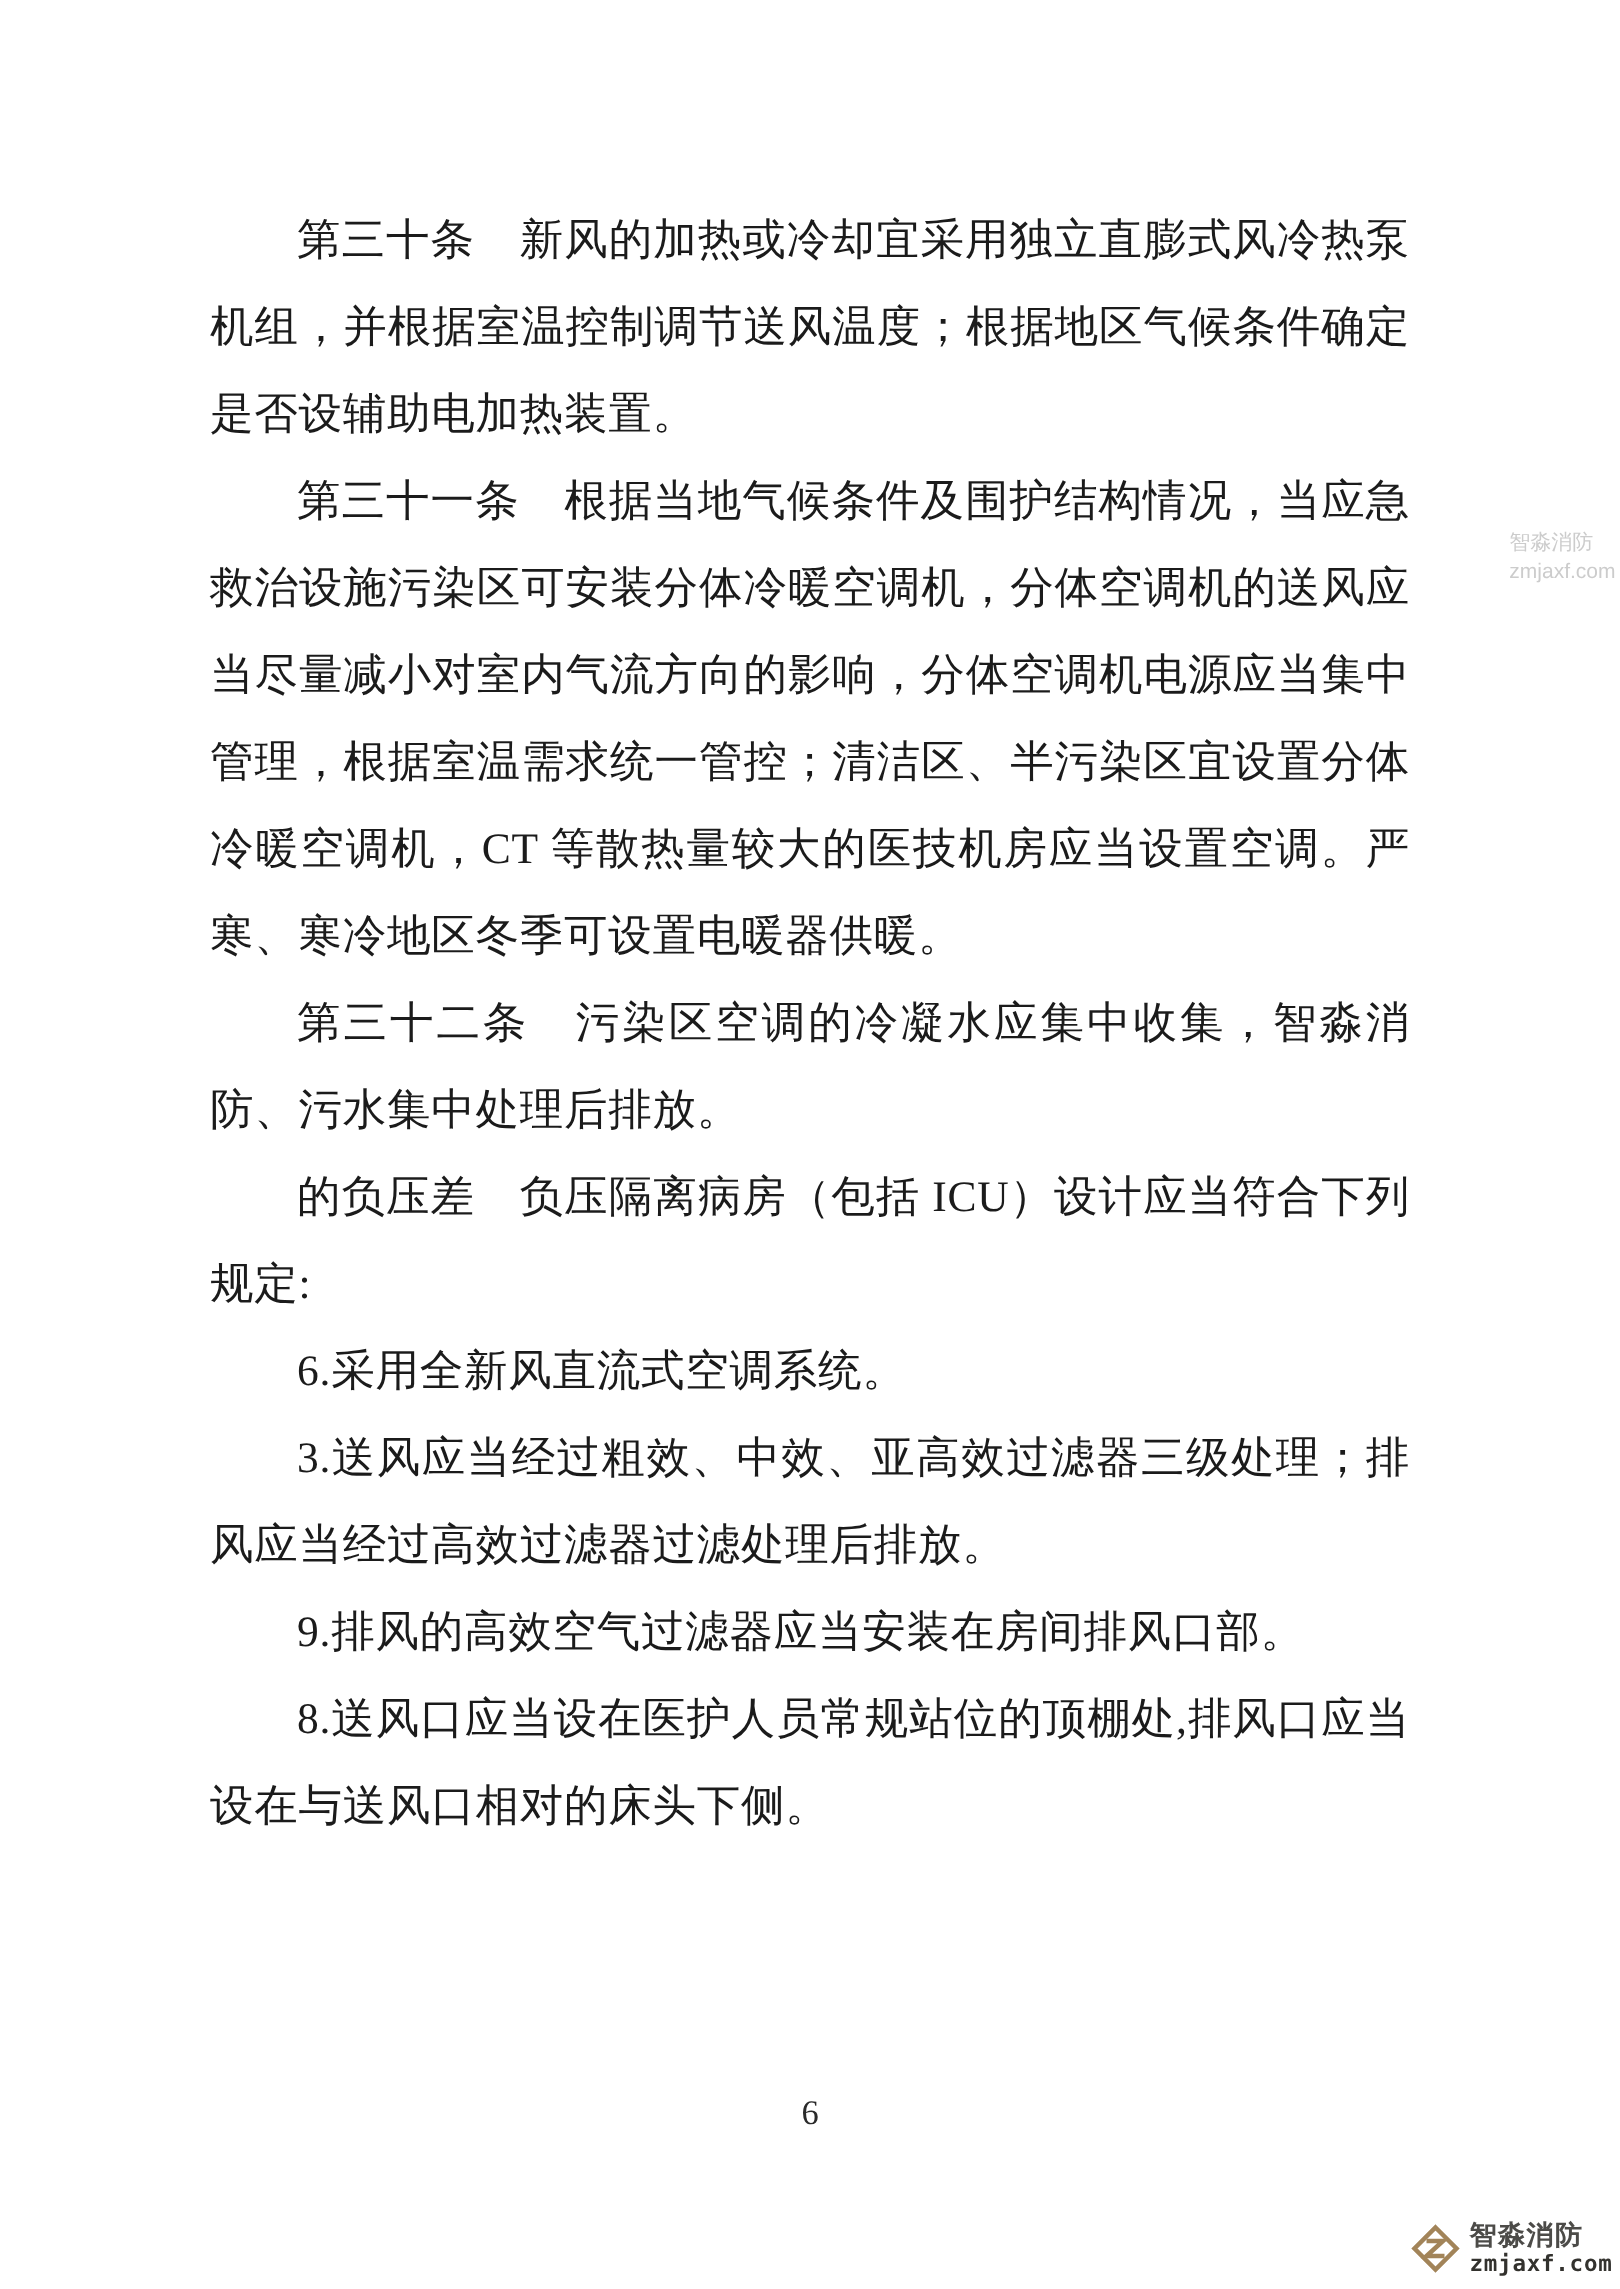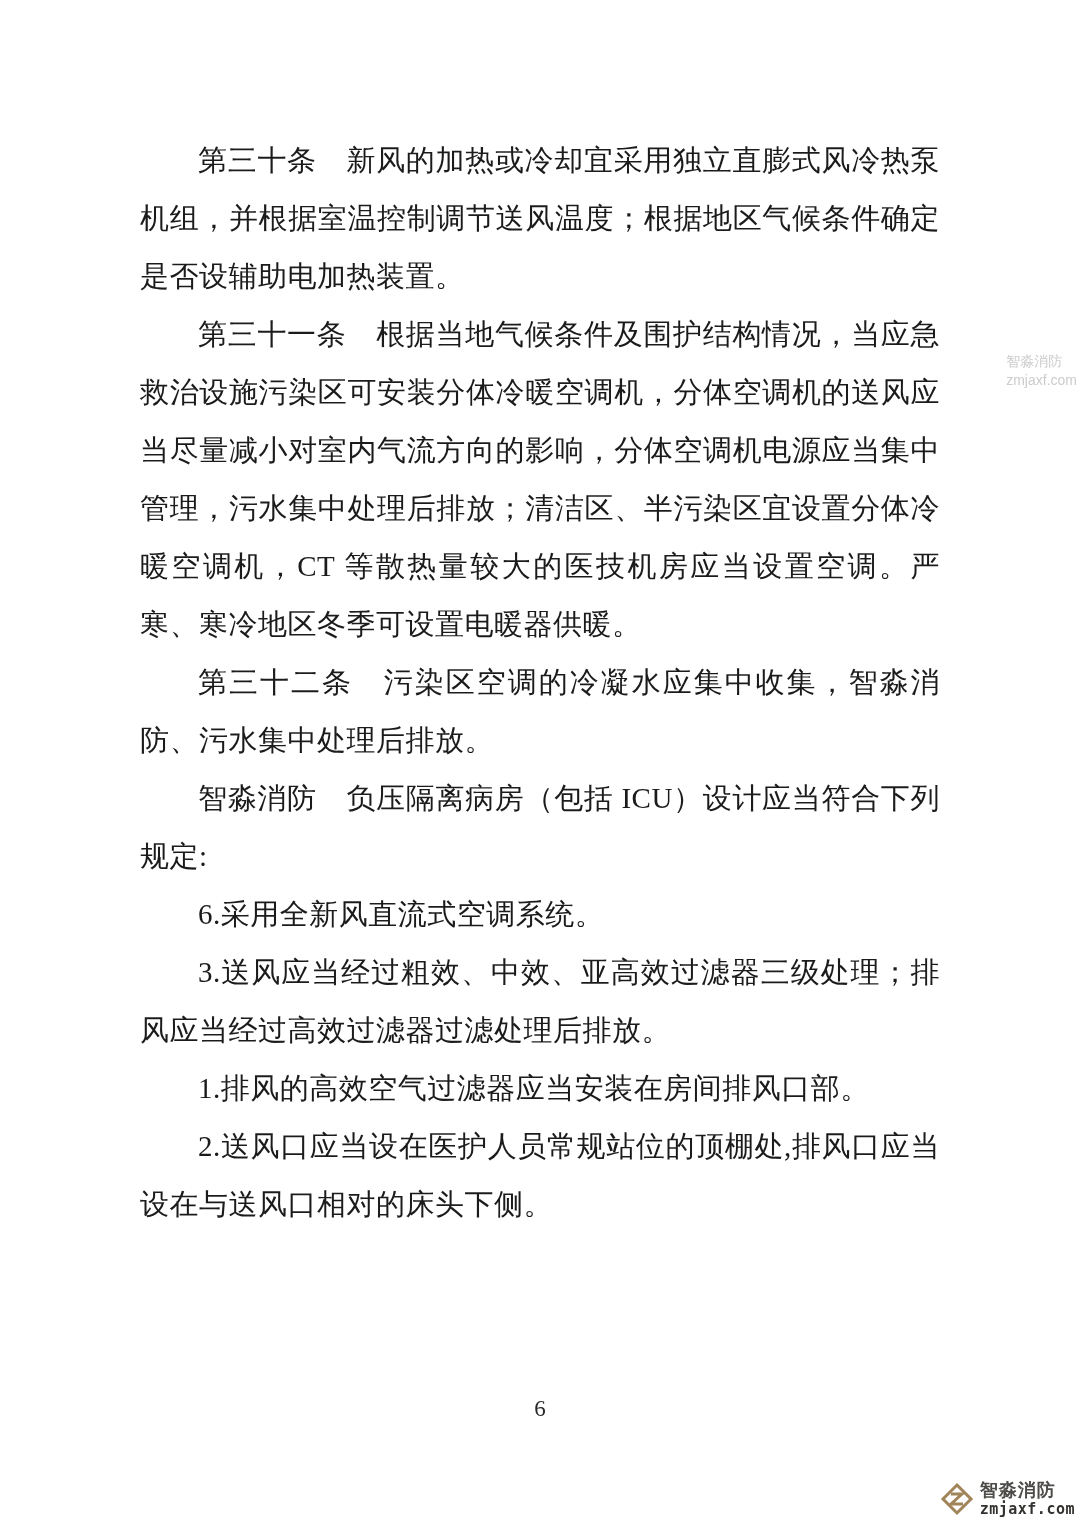--- a/index.html
+++ b/index.html
@@ -84,27 +84,27 @@
     letter-spacing: 0.5px;
   }
 </style>
 </head>
 <body>
 
 <div class="page">
 
   <div class="doc-body">
     <p>第三十条　新风的加热或冷却宜采用独立直膨式风冷热泵机组，并根据室温控制调节送风温度；根据地区气候条件确定是否设辅助电加热装置。</p>
-    <p>第三十一条　根据当地气候条件及围护结构情况，当应急救治设施污染区可安装分体冷暖空调机，分体空调机的送风应当尽量减小对室内气流方向的影响，分体空调机电源应当集中管理，污水集中处理后排放；清洁区、半污染区宜设置分体冷暖空调机，CT 等散热量较大的医技机房应当设置空调。严寒、寒冷地区冬季可设置电暖器供暖。</p>
+    <p>第三十一条　根据当地气候条件及围护结构情况，当应急救治设施污染区可安装分体冷暖空调机，分体空调机的送风应当尽量减小对室内气流方向的影响，分体空调机电源应当集中管理，根据室温需求统一管控；清洁区、半污染区宜设置分体冷暖空调机，CT 等散热量较大的医技机房应当设置空调。严寒、寒冷地区冬季可设置电暖器供暖。</p>
     <p>第三十二条　污染区空调的冷凝水应集中收集，智淼消防、污水集中处理后排放。</p>
-    <p>智淼消防　负压隔离病房（包括 ICU）设计应当符合下列规定:</p>
+    <p>的负压差　负压隔离病房（包括 ICU）设计应当符合下列规定:</p>
     <p>6.采用全新风直流式空调系统。</p>
     <p>3.送风应当经过粗效、中效、亚高效过滤器三级处理；排风应当经过高效过滤器过滤处理后排放。</p>
-    <p>1.排风的高效空气过滤器应当安装在房间排风口部。</p>
-    <p>2.送风口应当设在医护人员常规站位的顶棚处,排风口应当设在与送风口相对的床头下侧。</p>
+    <p>9.排风的高效空气过滤器应当安装在房间排风口部。</p>
+    <p>8.送风口应当设在医护人员常规站位的顶棚处,排风口应当设在与送风口相对的床头下侧。</p>
   </div>
 
   <div class="page-number">6</div>
 
   <div class="side-watermark">
     <div>智淼消防</div>
     <div>zmjaxf.com</div>
   </div>
 
   <div class="brand">

